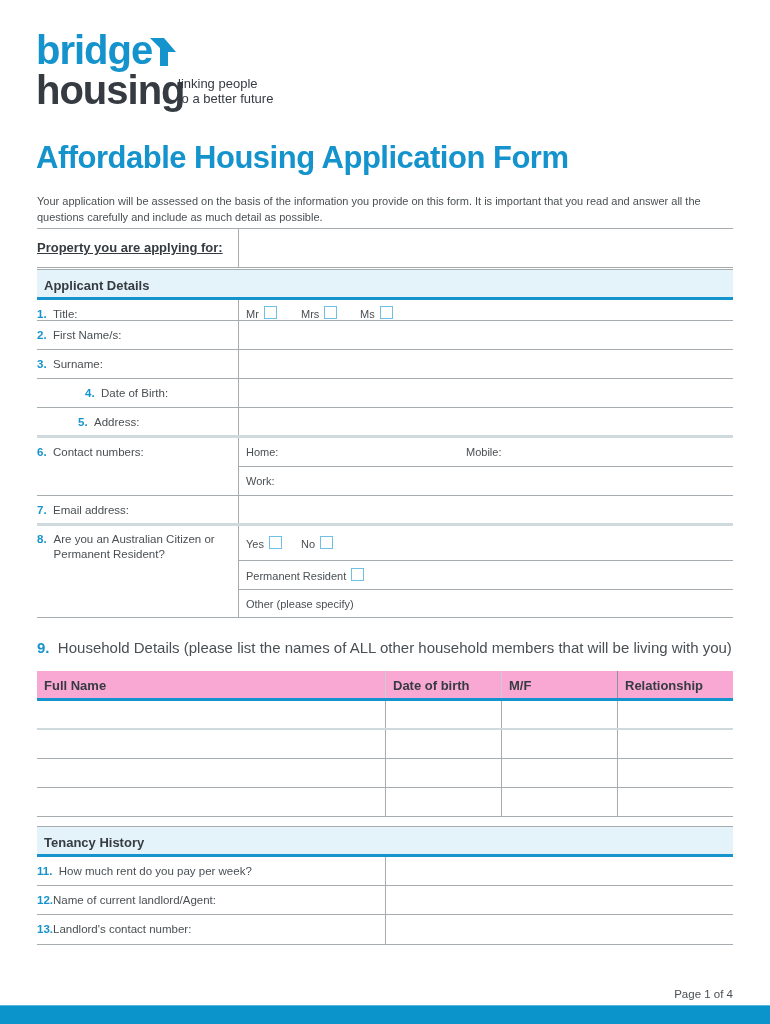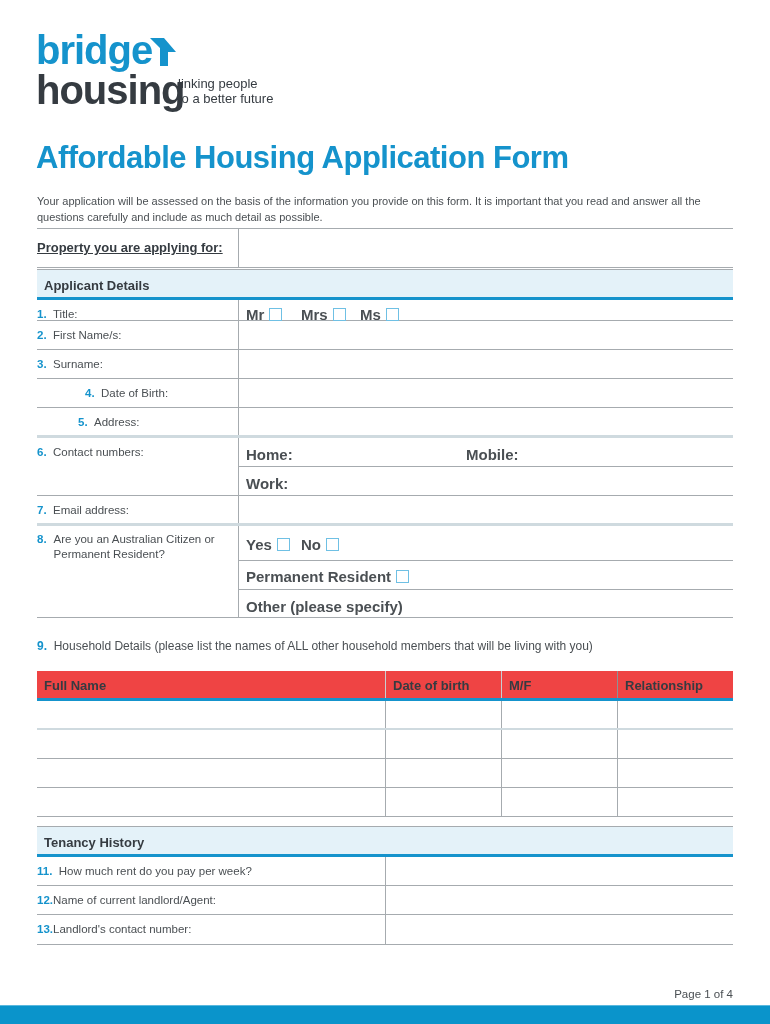--- a/index.html
+++ b/index.html
@@ -25,25 +25,25 @@
   .vline { position: absolute; top: 0; bottom: 0; width: 1px; background: #a6abaf; }
 
   .property { top: 228px; height: 40px; border-top: 1px solid #a6abaf; }
   .property .lbl { top: 11px; font-size: 13px; font-weight: bold; color: #353b41; text-decoration: underline; }
 
   .section-head {
     height: 31px; background: #e4f2f9; border-top: 1px solid #a6abaf; border-bottom: 3px solid #1593cc;
     font-size: 13px; font-weight: bold; color: #353b41; padding: 8px 0 0 7px;
   }
   .cb { display: inline-block; width: 13px; height: 13px; border: 1px solid #6fc0e4; vertical-align: -1px; margin-left: 5px; }
-  .opt { position: absolute; font-size: 15px; color: #4a4f53; white-space: nowrap; font-weight: bold; }
+  .opt { position: absolute; font-size: 11px; color: #4a4f53; white-space: nowrap; }
   .subrow { position: absolute; left: 201px; right: 0; border-bottom: 1px solid #a6abaf; }
 
   .hh-table { position: absolute; left: 37px; top: 671px; width: 696px; }
-  .hh-head { position: relative; height: 30px; background: #ef4444; border-bottom: 3px solid #1593cc; font-size: 13px; font-weight: bold; color: #353b41; text-align: center; }
+  .hh-head { position: relative; height: 30px; background: #f9a8d4; border-bottom: 3px solid #1593cc; font-size: 13px; font-weight: bold; color: #353b41; text-align: center; }
   .hh-head span { position: absolute; top: 7px; }
   .hh-row { position: relative; height: 29px; border-bottom: 1px solid #a6abaf; }
   .hh-row.thick { border-bottom: 2px solid #cfdadf; }
 
   .footer-page { position: absolute; right: 37px; top: 988px; font-size: 11.5px; color: #4a4f53; }
   .footer-bar { position: absolute; left: 0; right: 0; top: 1005px; height: 19px; background: #0a94cb; border-top: 1px solid #5ab8de; }
 </style>
 </head>
 <body>
 
@@ -118,21 +118,21 @@
     <div class="vline" style="left:201px;"></div>
     <div class="subrow" style="top:0;height:35px;"></div>
     <div class="subrow" style="top:35px;height:29px;"></div>
     <span class="opt" style="left:209px;top:10px;"><span>Yes</span><span class="cb"></span></span>
     <span class="opt" style="left:264px;top:10px;"><span>No</span><span class="cb"></span></span>
     <span class="opt" style="left:209px;top:42px;"><span>Permanent Resident</span><span class="cb"></span></span>
     <span class="opt" style="left:209px;top:72px;">Other (please specify)</span>
   </div>
 </div>
 
-<div style="position:absolute;left:37px;top:639px;font-size:12px;color:#4a4f53;white-space:nowrap;">
+<div style="position:absolute;left:37px;top:639px;font-size:15px;color:#4a4f53;white-space:nowrap;">
   <span class="num">9.</span>&nbsp;&nbsp;<span>Household Details (please list the names of ALL other household members that will be living with you)</span>
 </div>
 
 <div class="hh-table">
   <div class="hh-head">
     <span style="left:7px;">Full Name</span>
     <span style="left:356px;">Date of birth</span>
     <span style="left:472px;">M/F</span>
     <span style="left:588px;">Relationship</span>
     <div class="vline" style="left:348px;background:#c8ced2;"></div>

